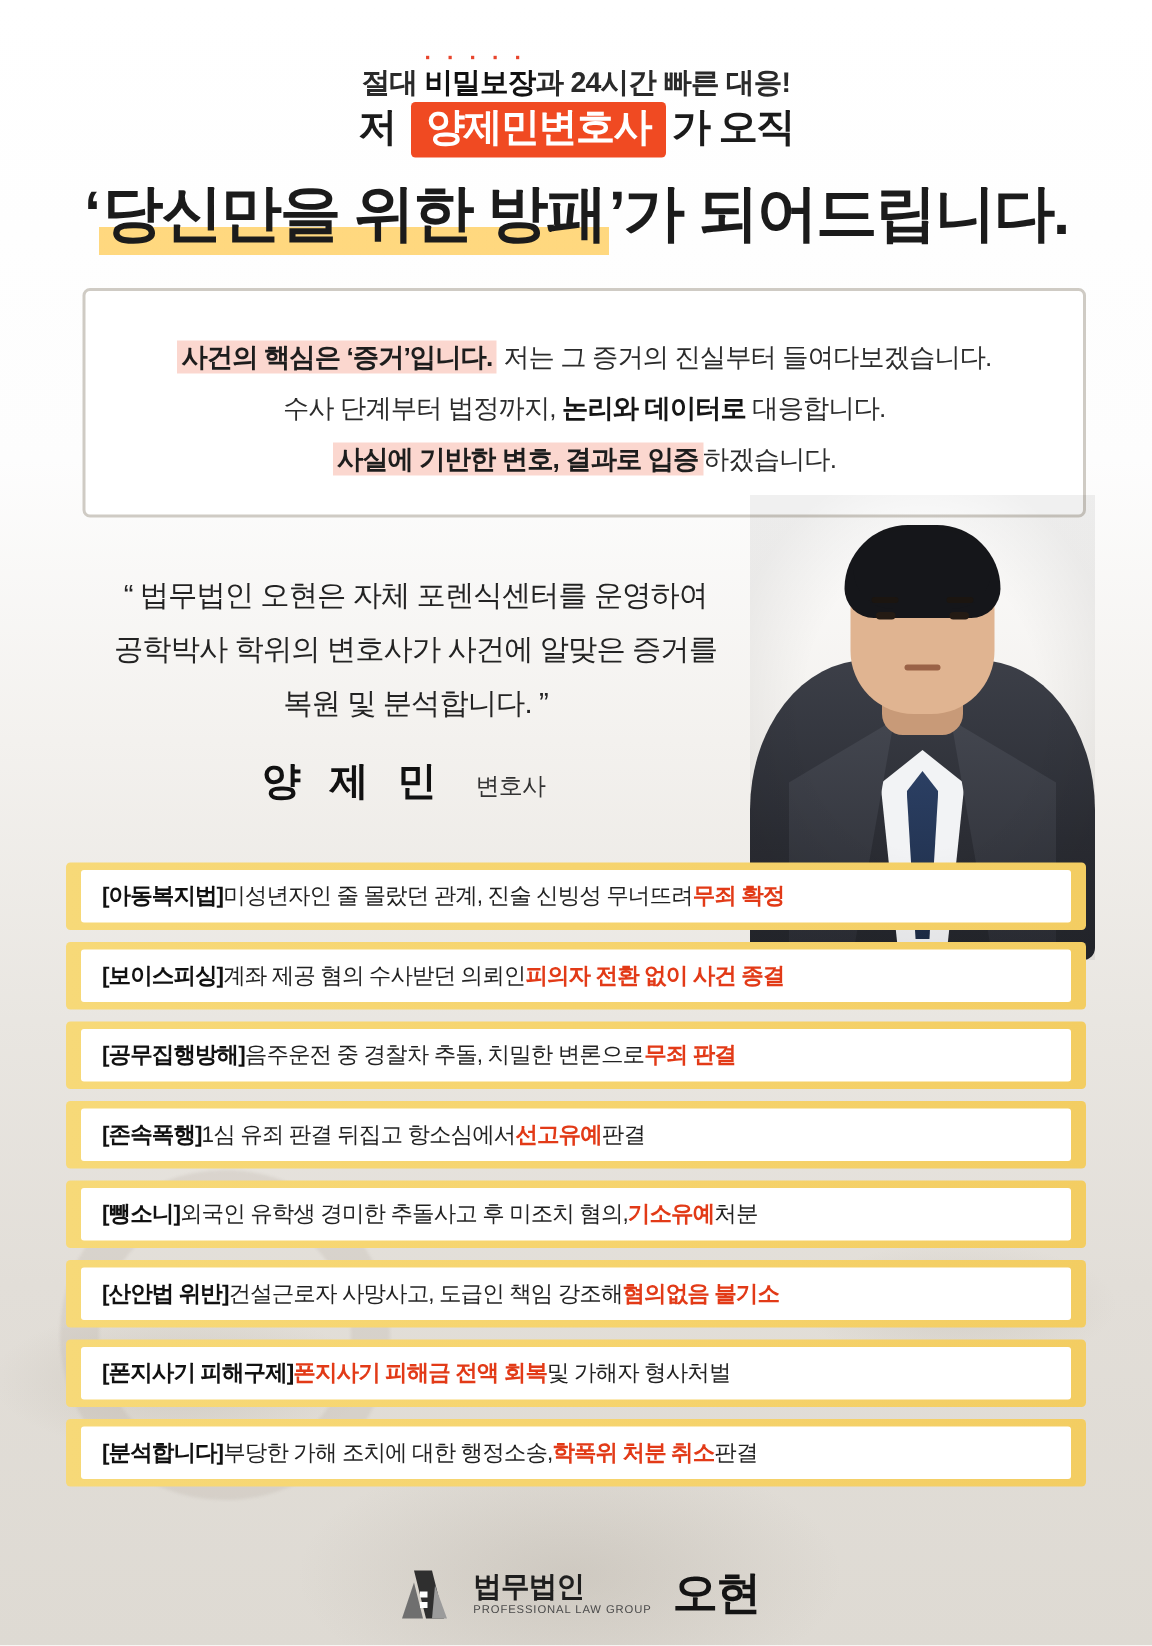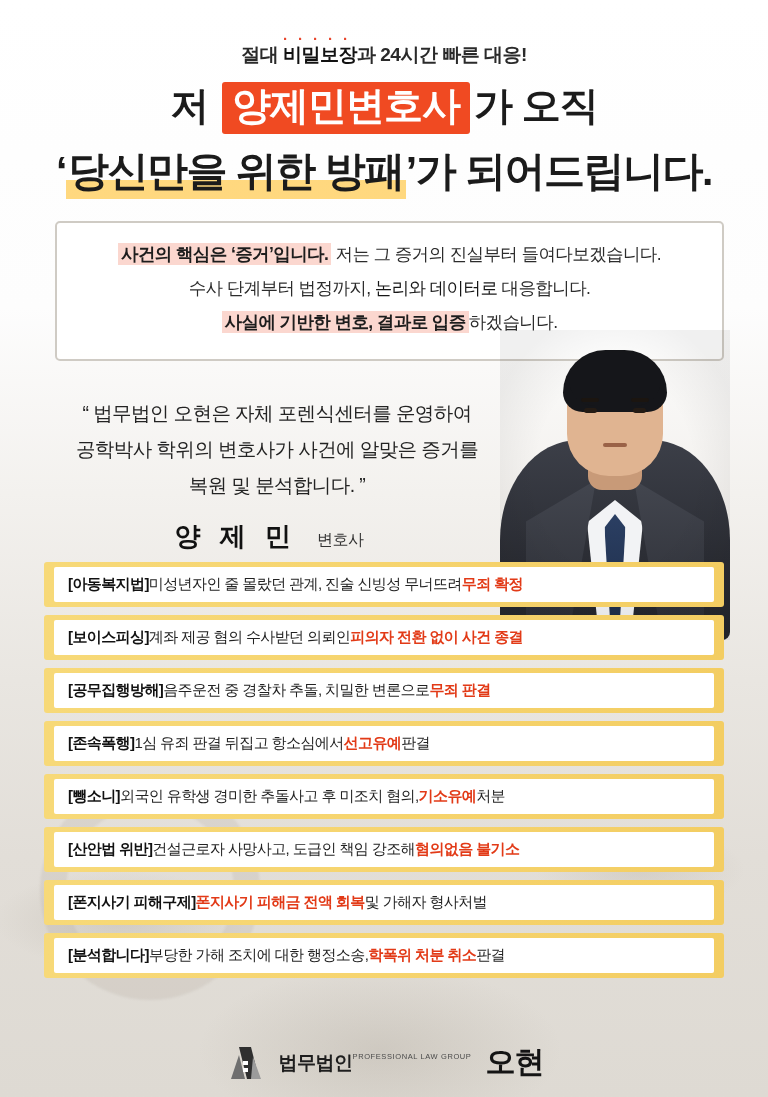--- a/index.html
+++ b/index.html
@@ -54,22 +54,21 @@
     top: -11px; left: 0; right: 0;
     text-align: center;
     letter-spacing: 10px;
     font-size: 15px;
     color: #e8452c;
     line-height: 1;
   }
 
   .headline1 {
     text-align: center;
-    margin-top: 14px;
-    font-size: 39px;
+    font-size: 26px;
     font-weight: bold;
     color: #1b1b1b;
     letter-spacing: -1px;
     line-height: 1.15;
   }
   .hl-mark {
     display: inline-block;
     background: #f04a22;
     color: #fff;
     padding: 2px 10px 5px 10px;
@@ -91,31 +90,31 @@
     background: linear-gradient(to top, rgba(255,214,120,0.95) 0 34%, rgba(255,214,120,0) 34%);
   }
 
   
   .stmt-box {
     position: relative;
     margin: 22px 44px 0 55px;
     border: 2px solid #cfcbc4;
     border-radius: 5px;
     background: rgba(255,255,255,0.85);
-    padding: 14px 18px 20px 18px;
+    padding: 27px 18px 20px 18px;
     text-align: center;
   }
   .stmt-line {
     font-size: 17.5px;
     color: #2c2c2c;
     line-height: 1.95;
     letter-spacing: -0.6px;
   }
   .mark-pink { background: #fbd7cf; padding: 1px 3px; font-weight: bold; color: #1d1d1d; }
-  .b { font-weight: normal; color: #161616; }
+  .b { font-weight: bold; color: #161616; }
 
   
   .quote {
     position: relative;
     margin: 34px 0 0 0;
     padding-left: 56px;
     padding-right: 270px;
     text-align: center;
     font-size: 19.5px;
     color: #232323;
@@ -204,21 +203,21 @@
   }
   .p-shadow {
     position:absolute; left: 0; bottom: 0; width: 230px; height: 310px;
     background: radial-gradient(ellipse 130px 160px at 50% 45%, rgba(255,255,255,0) 60%, rgba(0,0,0,0.06) 100%);
     pointer-events:none;
   }
 
   
   .cases {
     position: absolute;
-    left: 44px; top: 562px;
+    left: 44px; top: 575px;
     width: 680px;
     z-index: 4;
   }
   .case-row {
     position: relative;
     height: 45px;
     margin-bottom: 8px;
     background: linear-gradient(90deg,#f7d978 0%,#f6d46e 50%,#f3cd62 100%);
     border-radius: 3px;
     display: flex;
@@ -247,21 +246,21 @@
   .footer {
     position: absolute;
     left: 0; bottom: 14px; width: 768px;
     display: flex;
     align-items: center;
     justify-content: center;
     gap: 10px;
     z-index: 4;
   }
   .logo-mark { width: 44px; height: 40px; }
-  .logo-text { display: flex; line-height: 1.05; }
+  .logo-text { display: flex; flex-direction: column; line-height: 1.05; }
   .logo-main { font-size: 19px; font-weight: bold; color: #1e1e1e; letter-spacing: -0.5px; }
   .logo-sub { font-size: 7.5px; color: #4a4a4a; letter-spacing: 0.6px; text-align: center; }
   .logo-brand {
     font-size: 30px; font-weight: bold; color: #141414;
     font-family: "Liberation Serif", "DejaVu Serif", serif;
     letter-spacing: -1px; margin-left: 4px;
   }
 </style>
 </head>
 <body>

